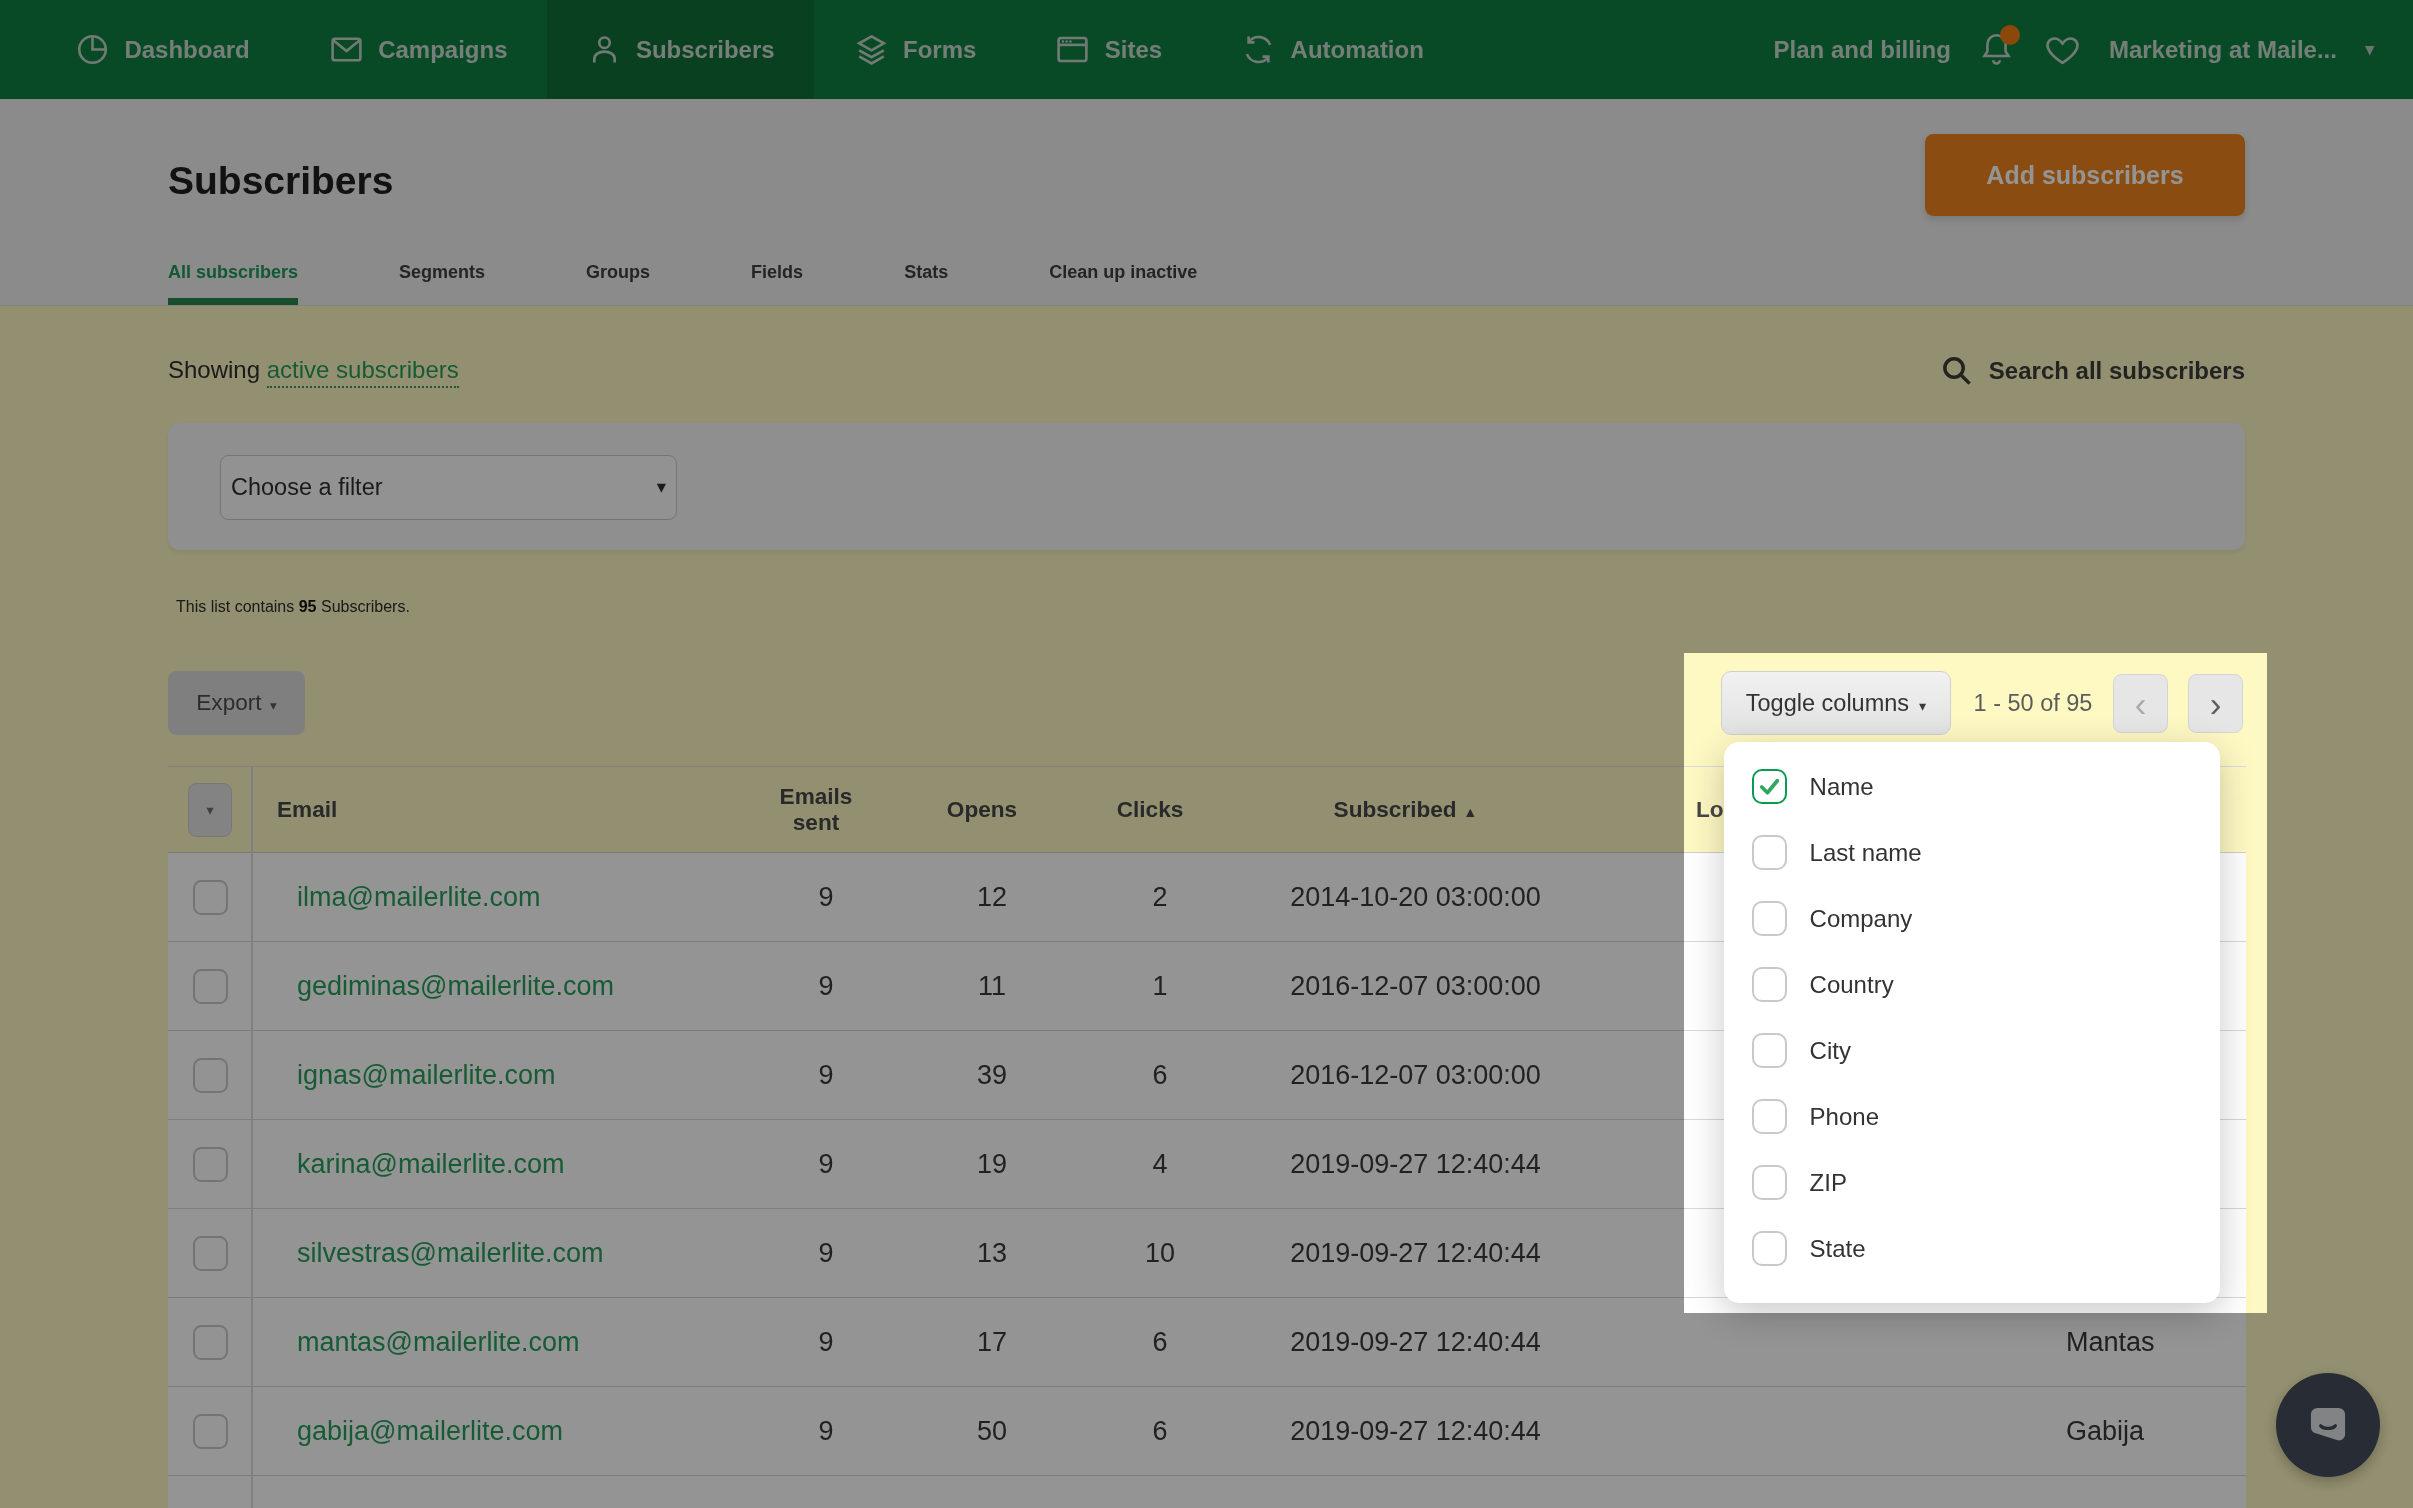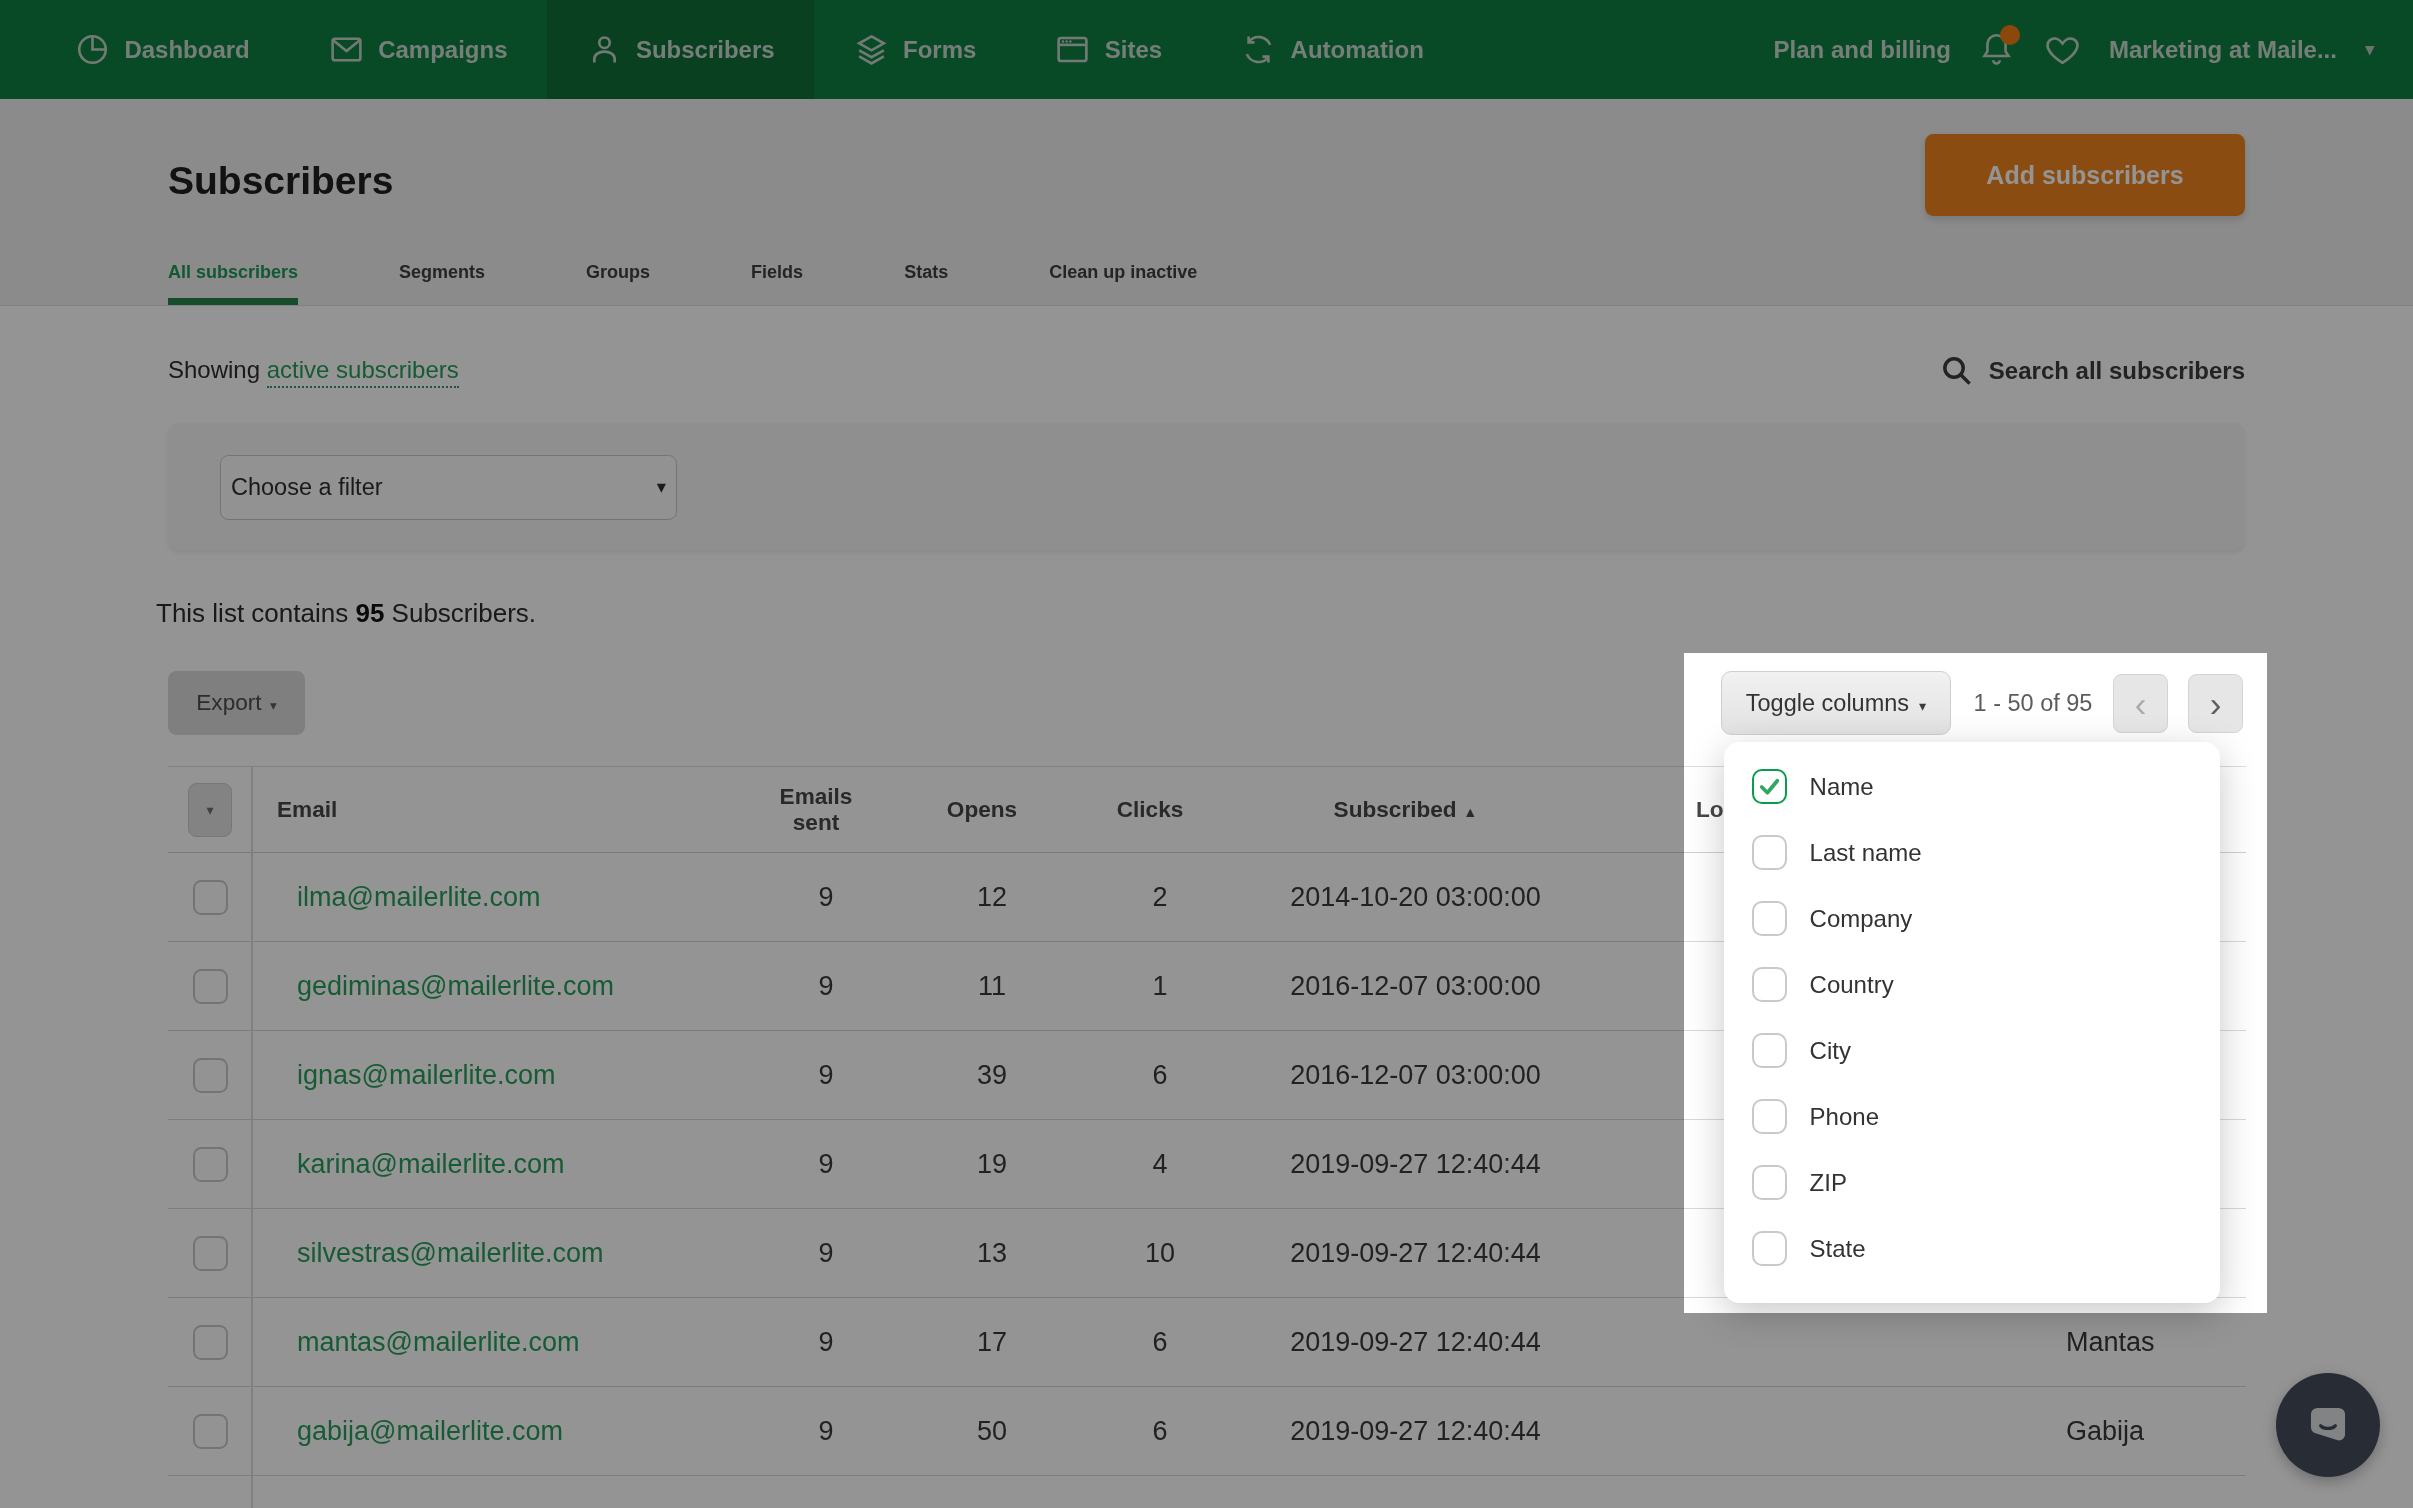--- a/index.html
+++ b/index.html
@@ -1,17 +1,17 @@
 <!DOCTYPE html>
 <html style="--nav-green: #118042; --nav-active-green: #0f6f38; --accent-orange: #ee831d; --link-green: #269e5a; --active-tab-green: #1f9858; --check-green: #0a9b50; --notification-orange: #f07c12;font-size:13.4px"><head>
 <meta charset="utf-8">
 <style>
   html,body{margin:0;padding:0;background:#555;}
   .page{position:relative;width:2413px;height:1508px;overflow:hidden;
-        background:#ffffff;font-family:"Liberation Sans",sans-serif;
+        background:#fef9c3;font-family:"Liberation Sans",sans-serif;
         -webkit-font-smoothing:antialiased;}
   
   .nav{position:absolute;left:0;top:0;width:2413px;height:99px;
        background:var(--nav-green,#118042);display:flex;align-items:stretch;z-index:2;}
   .nav-left{display:flex;align-items:stretch;padding-left:35px;}
   .nav-item{display:flex;align-items:center;gap:13.4px;padding:0 39px;
             color:#ccd9d1;font-size:24px;font-weight:bold;cursor:pointer;}
   .nav-item.active{background:var(--nav-active-green,#0f6f38);}
   .nav-item svg{width:37px;height:37px;stroke:#c3d2c9;fill:none;stroke-width:1.7;}
   .nav-right{margin-left:auto;display:flex;align-items:center;gap:26px;padding-right:39px;}
@@ -41,21 +41,21 @@
              border-bottom:2.5px dotted #2f9a5d;padding-bottom:3.4px;cursor:pointer;}
   .search{position:absolute;right:168px;top:47px;display:flex;align-items:center;gap:15px;
           font-size:24px;font-weight:bold;color:#3d3d3d;cursor:pointer;}
   .search svg{width:35px;height:35px;stroke:#3d3d3d;fill:none;stroke-width:2.4;}
   .filter-card{position:absolute;left:168px;top:117px;width:2077px;height:127px;background:#f6f6f6;
                border-radius:11.7px;box-shadow:0 2.5px 4.2px rgba(0,0,0,.07);}
   .filter-select{position:absolute;left:52px;top:32px;width:457px;height:65px;background:#fbfbfb;
                  border:1.7px solid #c9c9c9;border-radius:8.4px;display:flex;align-items:center;
                  padding:0 10px;box-sizing:border-box;font-size:23.5px;color:#2f2f2f;cursor:pointer;}
   .filter-select .caret{margin-left:auto;color:#2f2f2f;font-size:18.4px;}
-  .list-info{position:absolute;left:156px;top:292px;font-size:26px;color:#2b2b2b;}
+  .list-info{position:absolute;left:176px;top:292px;font-size:16px;color:#2b2b2b;}
   .list-info b{color:#101010;}
   
   .toolbar{position:absolute;left:168px;top:365px;width:2078px;height:65px;}
   .export-btn{position:absolute;left:0;top:0;width:137px;height:64px;background:#dbdbdb;border:none;
               border-radius:8.4px;font-family:inherit;font-size:22.6px;color:#4d4d4d;cursor:pointer;}
   .export-btn .caret{color:#5a5a5a;font-size:13.4px;margin-left:8.4px;}
   .toggle-btn{position:absolute;left:1553px;top:0;width:230px;height:64px;
               background:linear-gradient(#f1f1f1,#e2e2e2);border:1.7px solid #cfcfcf;border-radius:10px;
               font-family:inherit;font-size:23.5px;color:#333;cursor:pointer;box-sizing:border-box;}
   .toggle-btn .caret{color:#3c3c3c;font-size:14.2px;margin-left:10px;}

